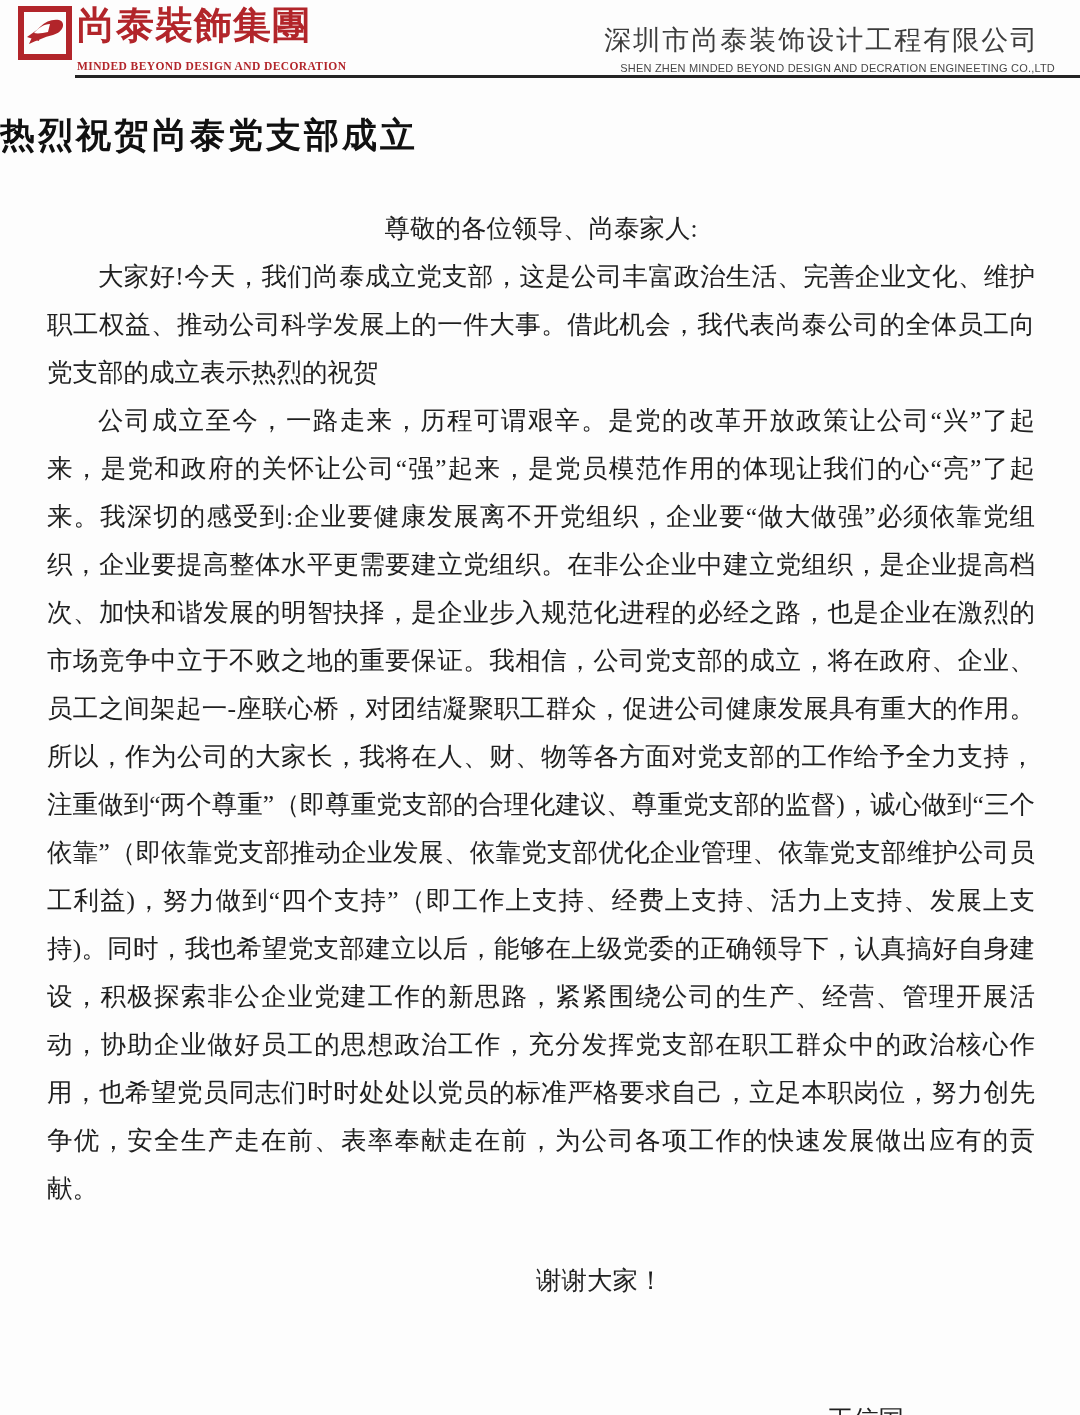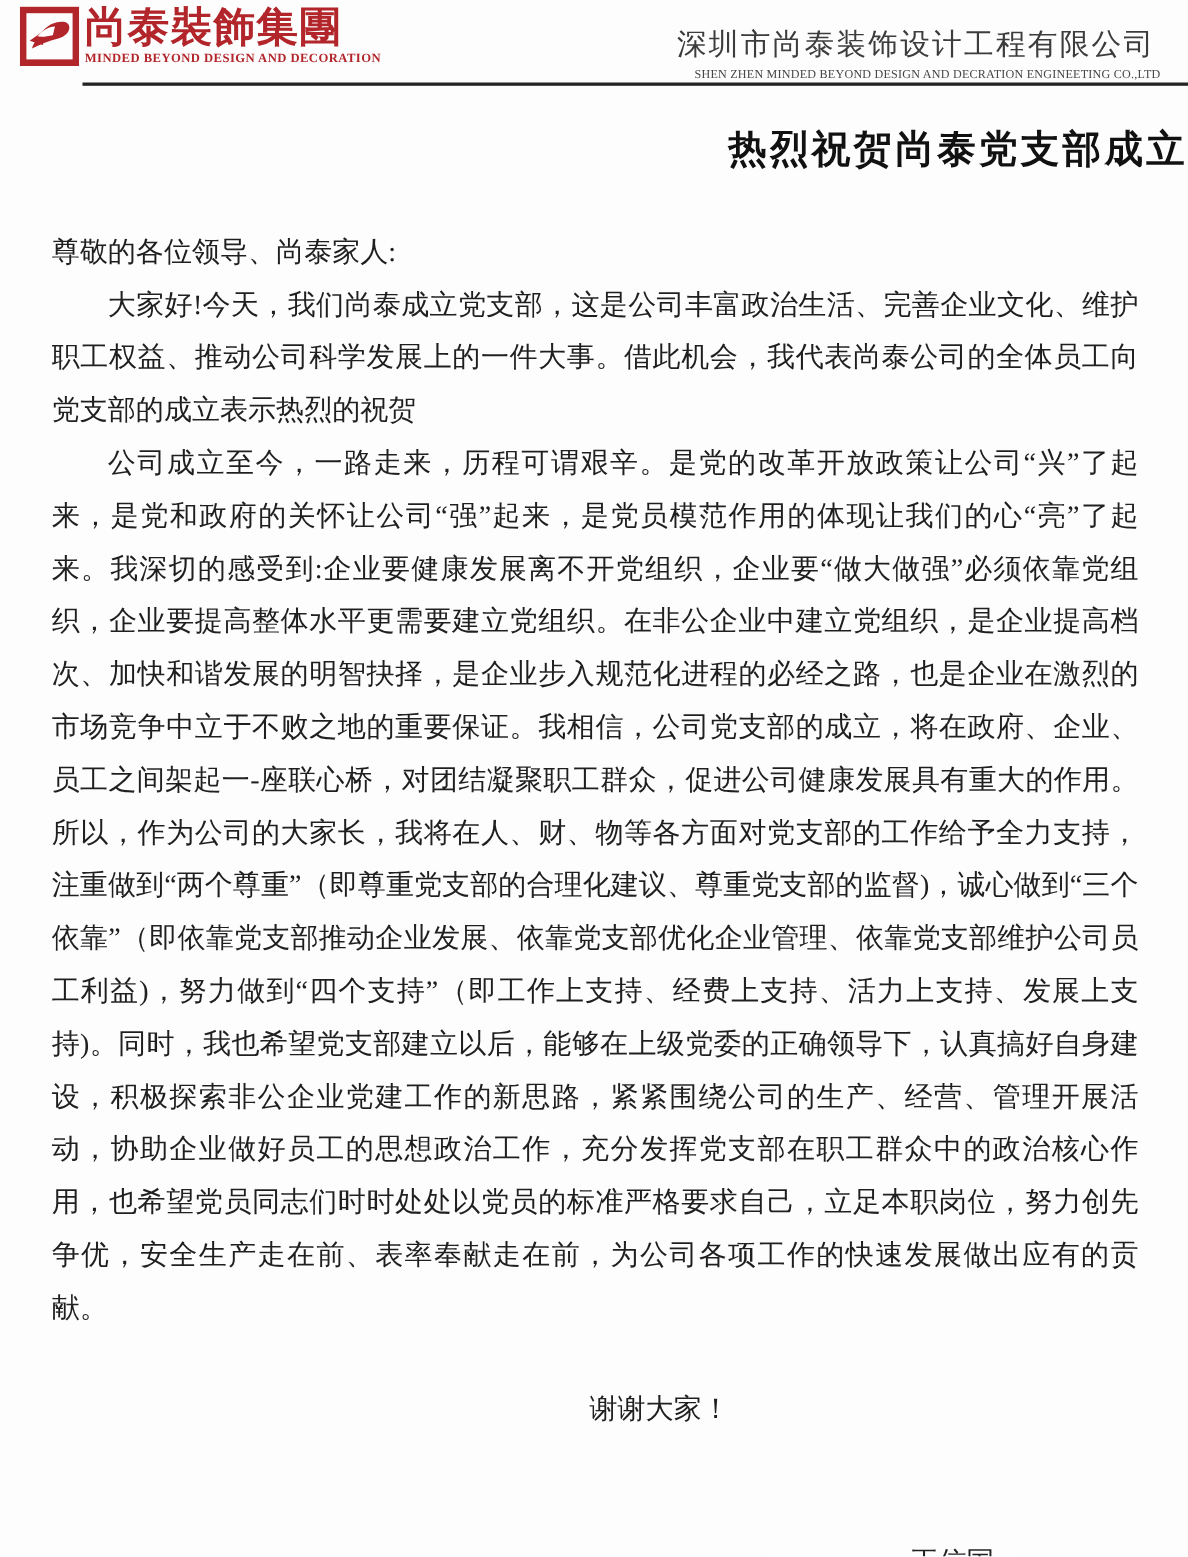--- a/index.html
+++ b/index.html
@@ -25,60 +25,60 @@
   .logo-wrap { display:flex; align-items:flex-start; gap:5px; }
   .logo-icon { width:54px; height:54px; flex:0 0 auto; }
   .logo-text { display:flex; flex-direction:column; }
   .logo-cn {
     font-size:38px; font-weight:bold; color:#b2252a;
     letter-spacing:1px; line-height:1.05;
     font-family:"Liberation Serif", serif;
   }
   .logo-en {
     font-size:11.5px; font-weight:bold; color:#b2252a;
-    letter-spacing:0.4px; margin-top:1px;
+    letter-spacing:0.4px; margin-top:14px;
     font-family:"Liberation Serif", serif;
     white-space:nowrap;
   }
   .company { padding-top:16px; }
   .company-cn {
     font-size:27px; color:#3c3c3c; letter-spacing:2px;
     font-family:"Liberation Serif", serif;
     white-space:nowrap;
   }
   .company-en {
     font-size:11px; color:#474747; margin-top:4px;
     letter-spacing:0.2px;
-    font-family:Liberation Serif, serif;
+    font-family:Liberation Sans, sans-serif;
     white-space:nowrap;
     margin-left:16px;
   }
   .header-rule {
     margin-left:75px;
     border-top:3px solid #242424;
     margin-top:1px;
   }
   
   .doc-title {
     margin-top:34px;
-    text-align:right;
+    text-align:left;
     font-size:35px;
     font-weight:bold;
     letter-spacing:3px;
     color:#111111;
   }
   
   .body-text {
     margin:46px 45px 0 47px;
     font-size:25.5px;
     line-height:48px;
     text-align:justify;
     color:#1f1f1f;
   }
-  .salutation { text-align:left;font-family:Liberation Serif, serif; }
+  .salutation { text-align:center;font-family:Liberation Serif, serif; }
   .para { text-indent:2em; }
   .thanks {
     text-indent:4.6em;
     margin-top:44px;
     text-align:center;
   }
   
   .sign-block {
     margin-top:92px;
     text-align:right;

